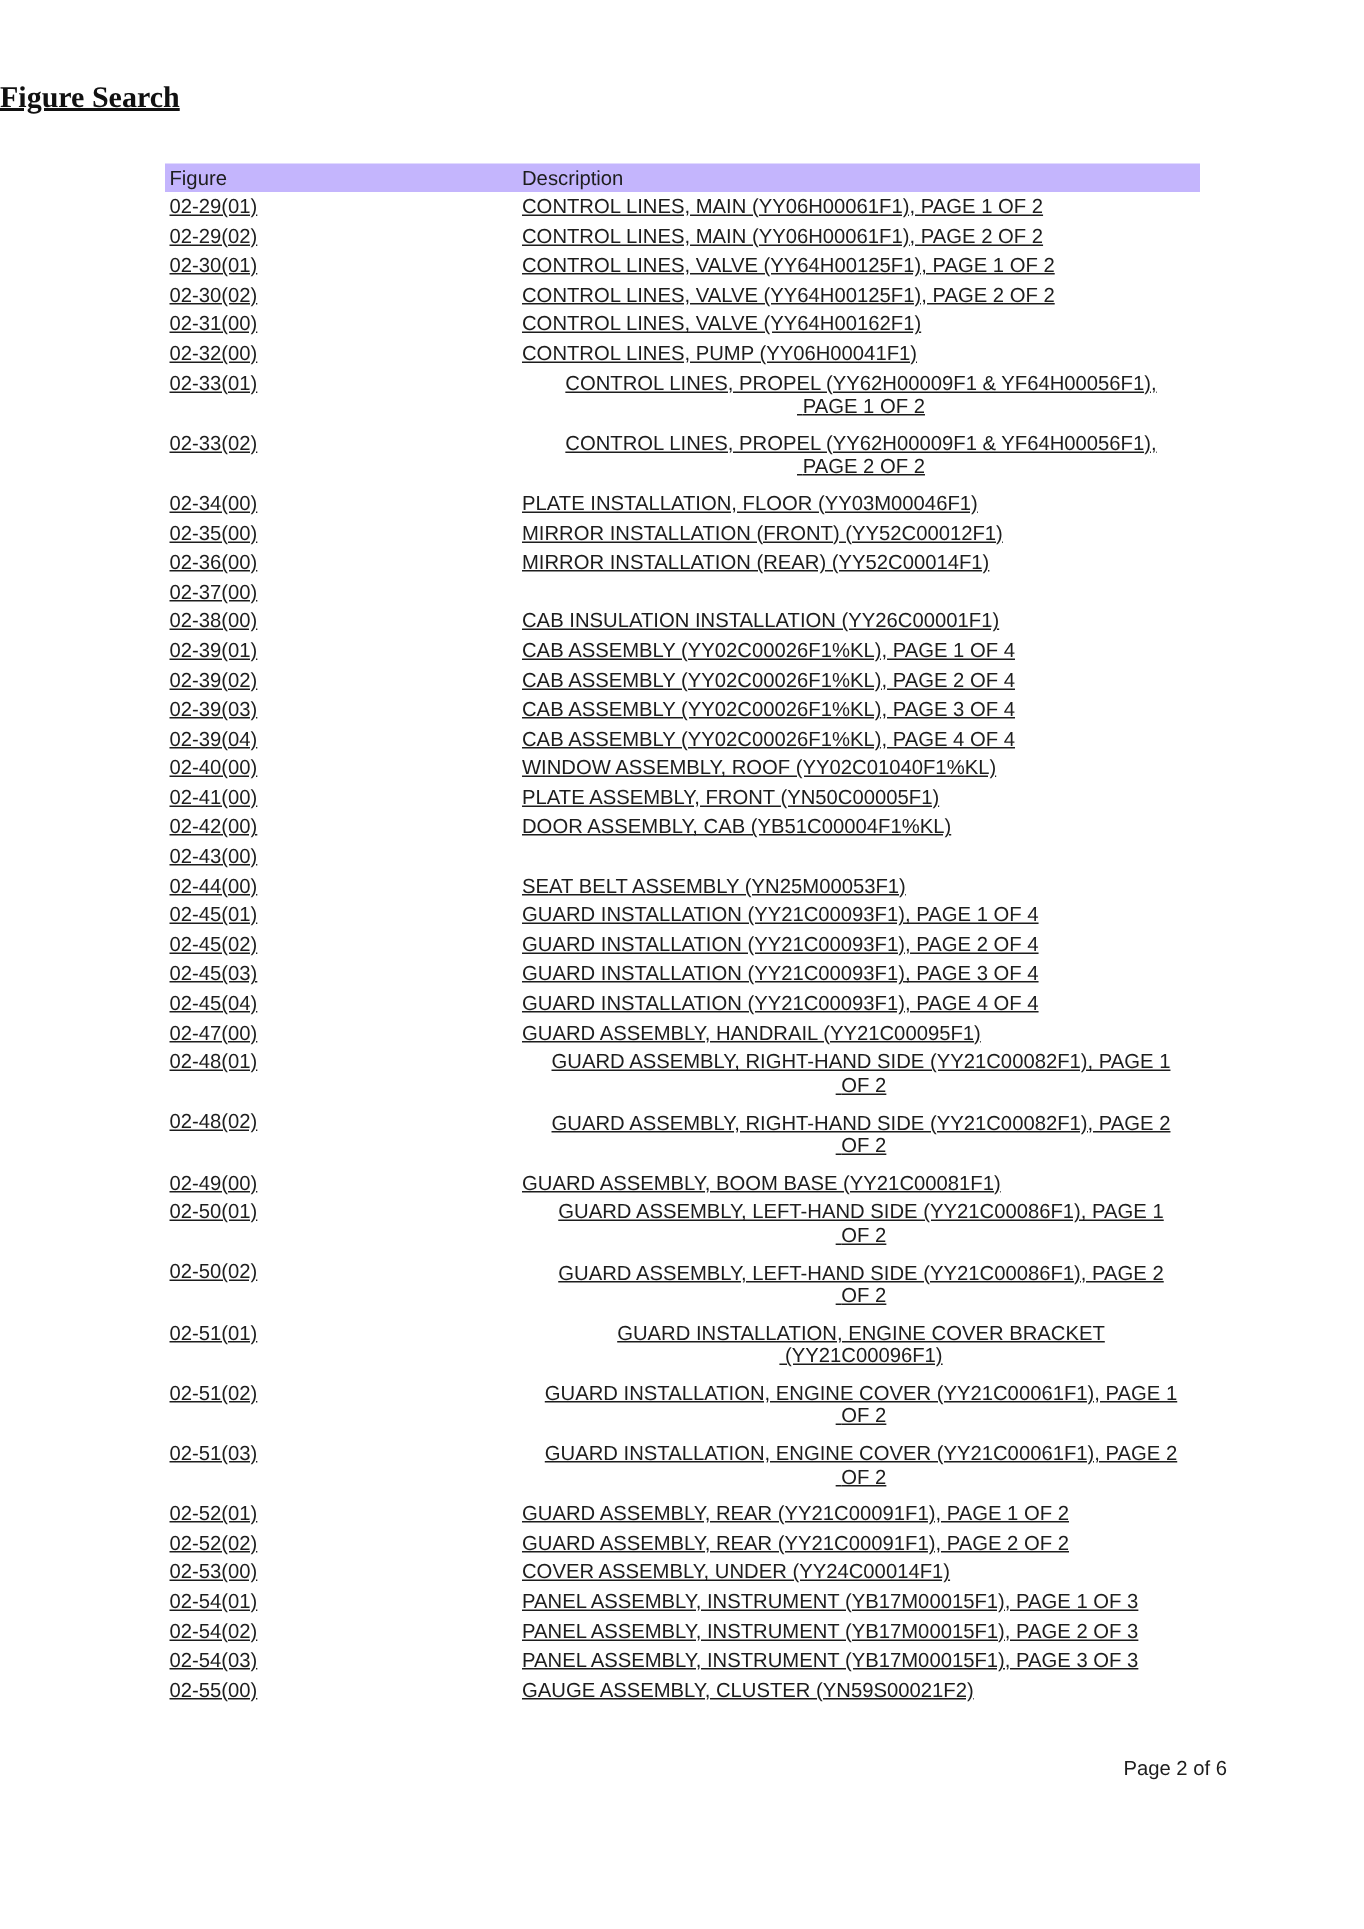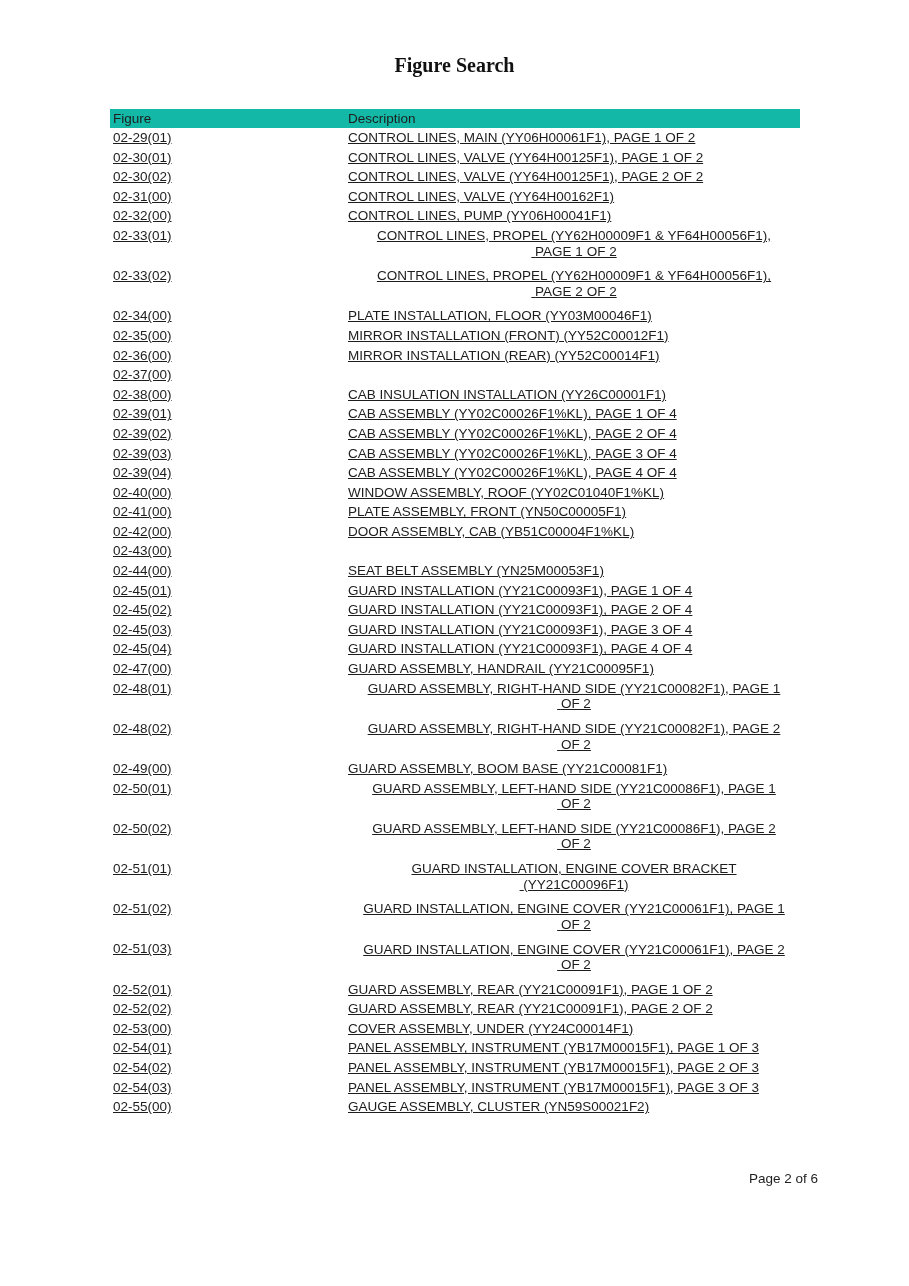--- a/index.html
+++ b/index.html
@@ -7,25 +7,26 @@
   body {
     width: 909px; height: 1286px;
     position: relative;
     font-family: "Liberation Sans", sans-serif;
     color: #1d1d1d;
     overflow: hidden;
   }
   .title {
     position: absolute;
     top: 54px; left: 0; width: 909px;
-    text-align: center;
+    text-align: left;
     font-family: "Liberation Serif", "DejaVu Serif", serif;
     font-weight: bold;
     font-size: 20px;
     color: #111111;
+    text-decoration: underline;
   }
   .table {
     position: absolute;
     left: 110px; top: 109px; width: 690px;
     font-size: 13.5px;
   }
   .thead {
     display: flex;
     height: 19px;
     line-height: 19px;
@@ -62,30 +63,34 @@
   }
 </style>
 </head>
 <body>
 
 <div class="page">
 
   <h1 class="title">Figure Search</h1>
 
   <div class="table">
-    <div class="thead" style="background: #14b8a6;">
+    <div class="thead" style="background: #c4b5fd;">
       <div class="cell fig">Figure</div>
       <div class="cell desc">Description</div>
     </div>
     <div class="tbody">
   <div class="row">
     <div class="cell fig">02-29(01)</div>
     <div class="cell desc">CONTROL LINES, MAIN (YY06H00061F1), PAGE 1 OF 2</div>
   </div>
 
+  <div class="row">
+    <div class="cell fig">02-29(02)</div>
+    <div class="cell desc">CONTROL LINES, MAIN (YY06H00061F1), PAGE 2 OF 2</div>
+  </div>
 
   <div class="row">
     <div class="cell fig">02-30(01)</div>
     <div class="cell desc">CONTROL LINES, VALVE (YY64H00125F1), PAGE 1 OF 2</div>
   </div>
 
   <div class="row">
     <div class="cell fig">02-30(02)</div>
     <div class="cell desc">CONTROL LINES, VALVE (YY64H00125F1), PAGE 2 OF 2</div>
   </div>

